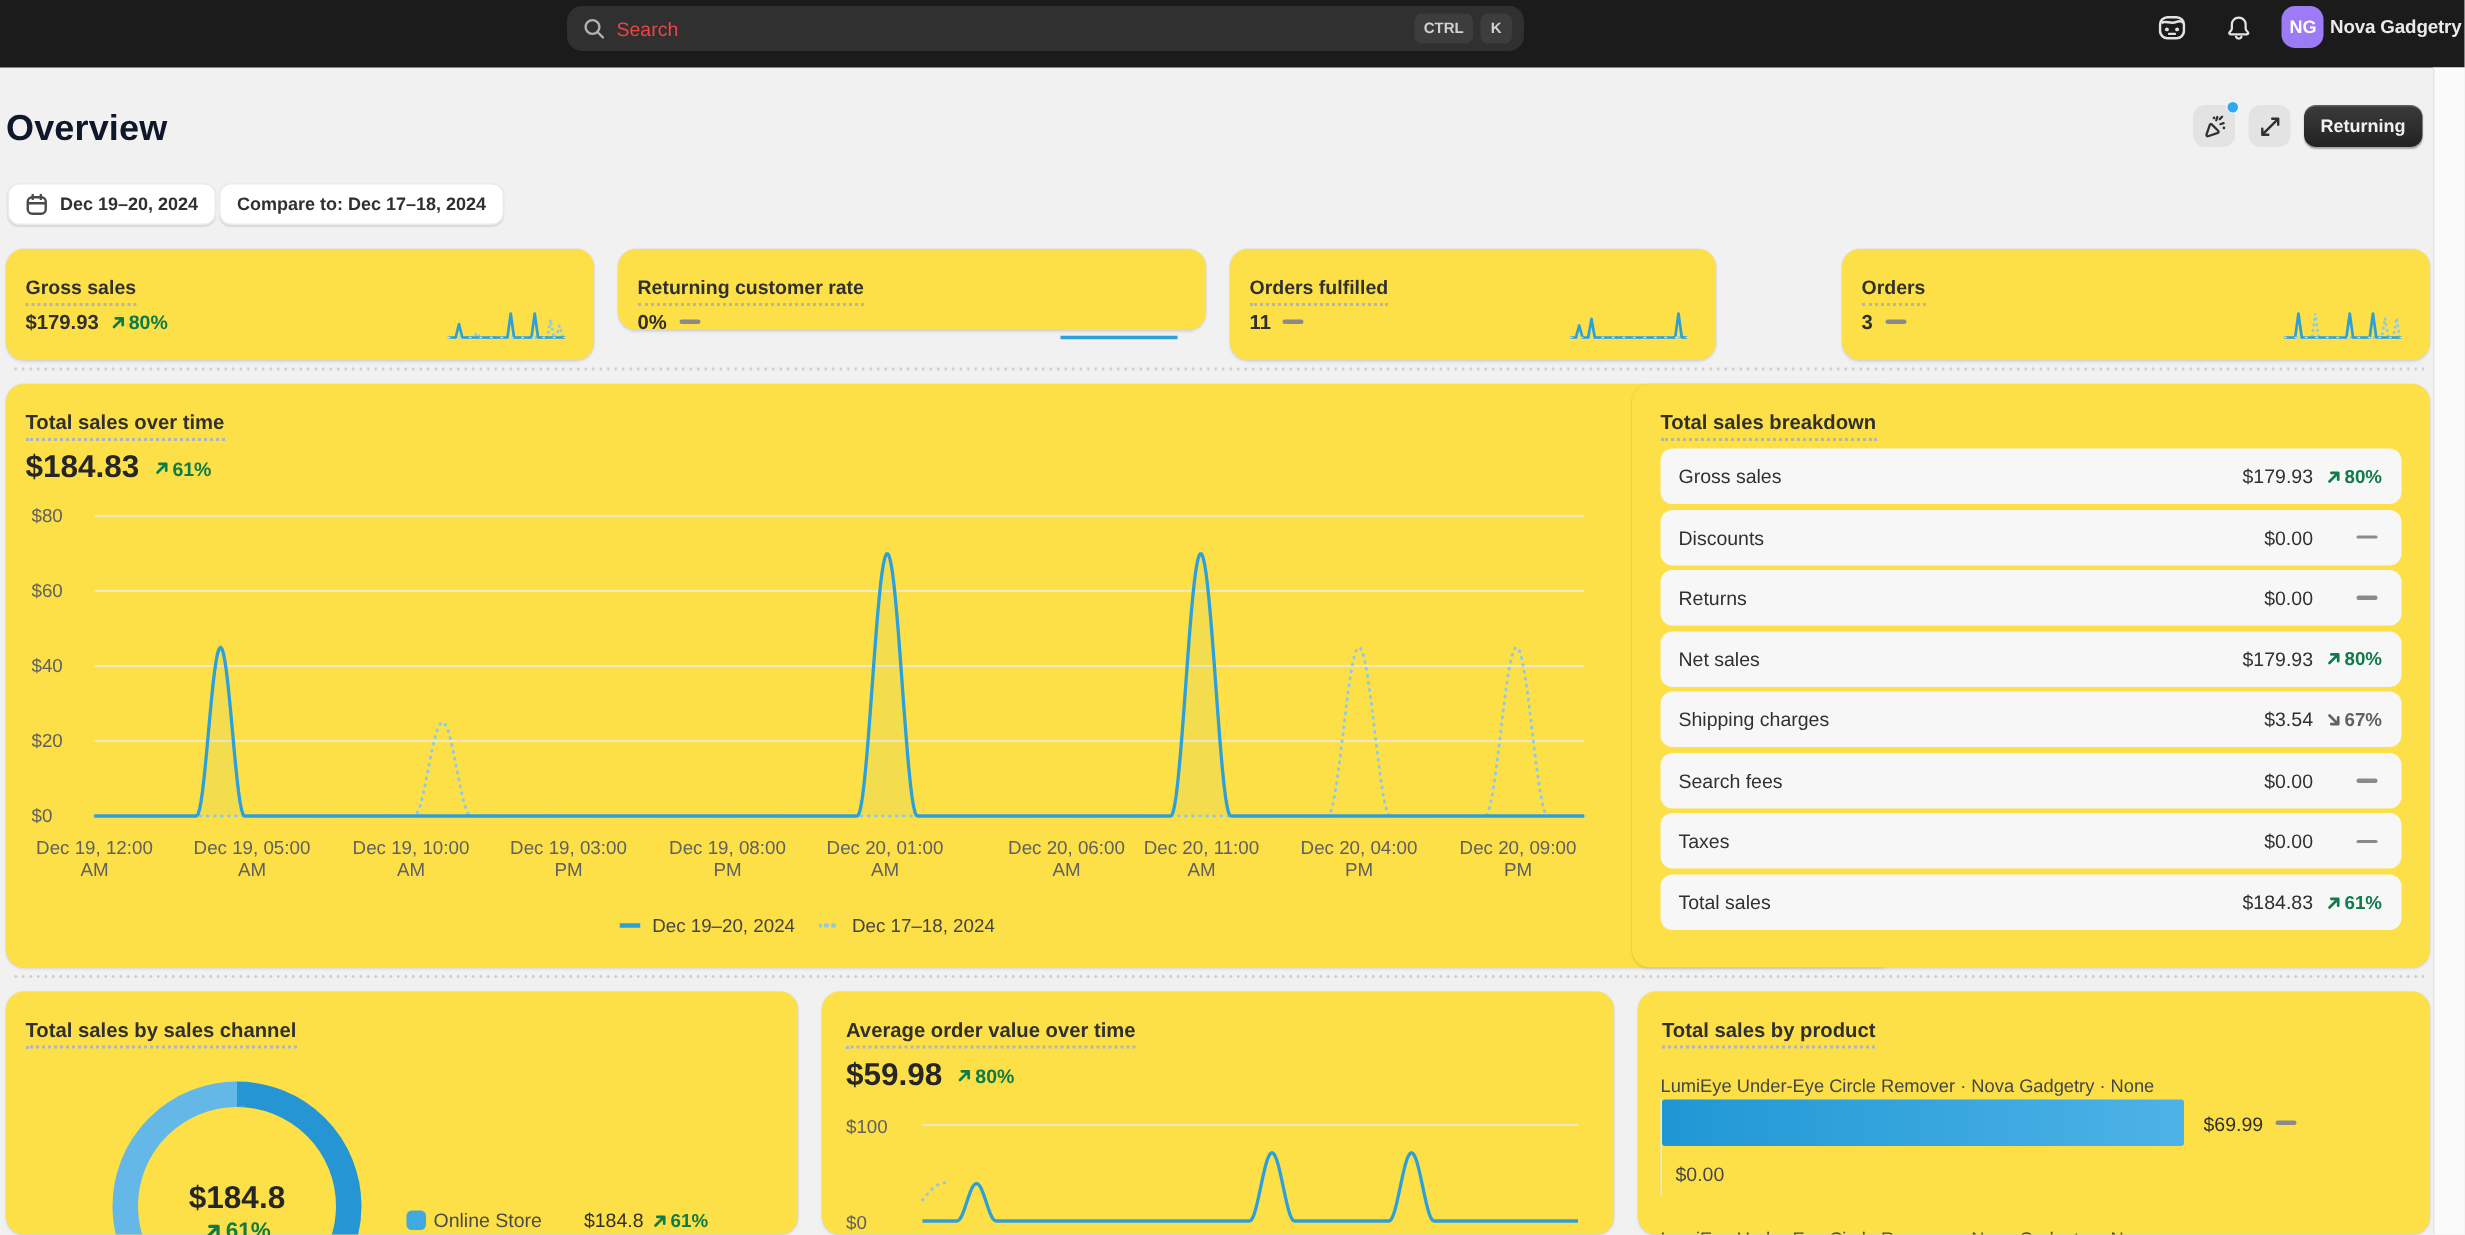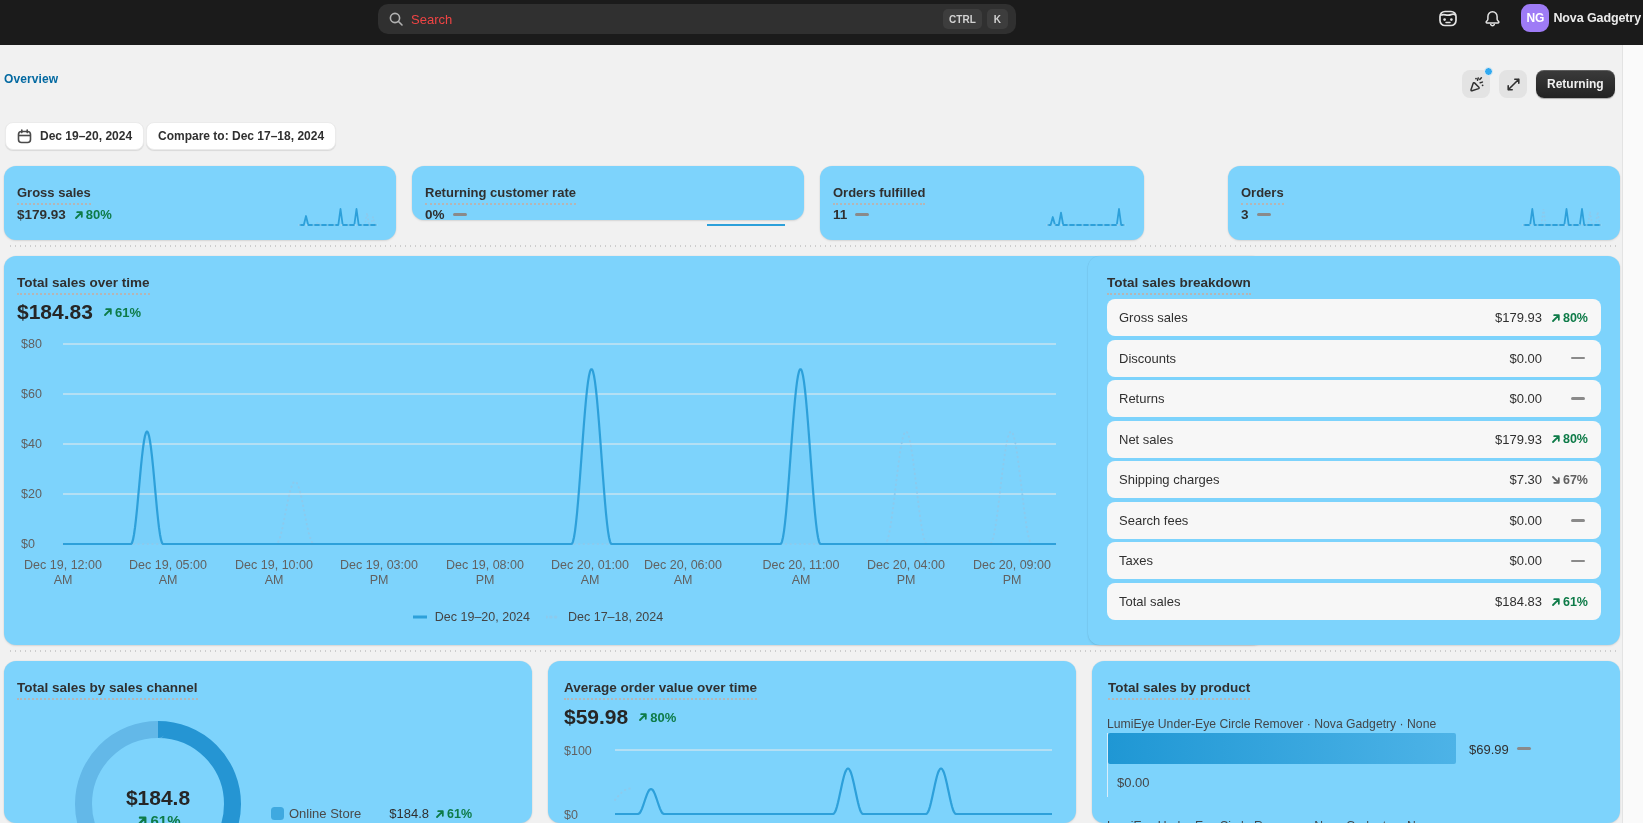--- a/index.html
+++ b/index.html
@@ -13,35 +13,35 @@
 .kbd { background:#3d3d3d; color:#d2d2d2; font-size:10px; font-weight:bold; border-radius:5px;
   height:20px; display:flex; align-items:center; justify-content:center; padding:0 6px; margin-left:5px; }
 .acct { position:absolute; right:2px; top:4px; height:28px; display:flex; align-items:center; }
 .avatar { width:28px; height:28px; border-radius:9px; background:#9e7bf6; color:#fff; font-size:12px;
   font-weight:bold; display:flex; align-items:center; justify-content:center; }
 .acctname { color:#ebebeb; font-weight:bold; font-size:12.5px; margin-left:4px; white-space:nowrap; letter-spacing:-0.1px; }
 
 .gutter { position:absolute; left:1622px; top:45px; width:21px; height:778px; background:#fafafa;
   border-left:1px solid #e3e3e3; }
 
-h1 { position:absolute; left:4px; top:72px; font-size:12px; font-weight:bold; color:#0369a1; letter-spacing:.1px; }
+h1 { position:absolute; left:4px; top:72px; font-size:24px; font-weight:bold; color:#0f172a; letter-spacing:.1px; }
 .hbtns { position:absolute; top:70px; left:1462px; display:flex; align-items:flex-start; }
 .iconbtn { width:28px; height:28px; border-radius:8px; background:#e3e3e3; display:flex;
   align-items:center; justify-content:center; position:relative; }
 .custom { height:28px; border-radius:8px; background:linear-gradient(180deg,#3b3b3b,#222);
   color:#f1f1f1; font-size:12px; font-weight:600; display:flex; align-items:center;
   padding:0 11px; box-shadow:inset 0 1px 0 rgba(255,255,255,.18), 0 1px 1px rgba(0,0,0,.3); }
 .bluedot { position:absolute; right:-3px; top:-3px; width:9px; height:9px; border-radius:50%;
   background:#30a9f0; border:1.5px solid #f1f1f1; }
 
 .fbtn { position:absolute; top:122px; height:28px; background:#fff; border-radius:8px;
   border:1px solid #ebebeb; box-shadow:0 1px 1px rgba(0,0,0,.10); display:flex; align-items:center;
   padding:0 11px; font-size:12px; font-weight:600; color:#303030; white-space:nowrap; }
 
-.card { position:absolute; background:#7dd3fc; border-radius:12px;
+.card { position:absolute; background:#fde047; border-radius:12px;
   box-shadow:0 0 0 .5px rgba(0,0,0,.04), 0 1px 2px rgba(0,0,0,.10); }
 .ctitle { font-size:13px; font-weight:600; color:#303030; display:inline-block;
   border-bottom:2px dotted #b5b5b5; padding-bottom:3px; white-space:nowrap; line-height:14px; }
 .grn { color:#0e7b48; font-weight:bold; display:inline-flex; align-items:center; gap:2px; }
 .gry { color:#616161; font-weight:bold; display:inline-flex; align-items:center; gap:2px; }
 .dashline { display:inline-block; width:14px; height:2.5px; border-radius:2px; background:#8a8a8a; }
 
 .mval { position:absolute; left:13px; top:41px; font-size:13.5px; font-weight:bold;
   display:flex; align-items:center; gap:8px; }
 .mval .grn, .mval .gry { font-size:13px; }
@@ -182,21 +182,21 @@
     <div class="ylab" style="top:131px">$60</div>
     <div class="ylab" style="top:181px">$40</div>
     <div class="ylab" style="top:231px">$20</div>
     <div class="ylab" style="top:281px">$0</div>
   <div class="xlab" style="left:4px">Dec 19, 12:00<br>AM</div>
     <div class="xlab" style="left:109px">Dec 19, 05:00<br>AM</div>
     <div class="xlab" style="left:215px">Dec 19, 10:00<br>AM</div>
     <div class="xlab" style="left:320px">Dec 19, 03:00<br>PM</div>
     <div class="xlab" style="left:426px">Dec 19, 08:00<br>PM</div>
     <div class="xlab" style="left:531px">Dec 20, 01:00<br>AM</div>
-    <div class="xlab" style="left:624px">Dec 20, 06:00<br>AM</div>
+    <div class="xlab" style="left:652px">Dec 20, 06:00<br>AM</div>
     <div class="xlab" style="left:742px">Dec 20, 11:00<br>AM</div>
     <div class="xlab" style="left:847px">Dec 20, 04:00<br>PM</div>
     <div class="xlab" style="left:953px">Dec 20, 09:00<br>PM</div>
   <div class="legend">
     <span class="leg"><svg width="14" height="4" viewBox="0 0 14 4">
           <path d="M0 2h14" stroke="#2da0da" stroke-width="3"></path>
         </svg>Dec 19–20, 2024</span>
     <span class="leg"><svg width="14" height="4" viewBox="0 0 14 4">
           <path d="M0 2h14" stroke="#8ccaed" stroke-width="3" stroke-dasharray="0.5 4.2" stroke-linecap="round"></path>
         </svg>Dec 17–18, 2024</span>
@@ -232,21 +232,21 @@
 <span class="bdlabel">Net sales</span>
 <span class="bdval">$179.93</span>
 <span class="bdpct">
         <span class="grn"><svg width="10" height="10" viewBox="0 0 10 10" style="flex:none">
             <path d="M2 8L7.4 2.6M3.2 2.2h4.6v4.6" stroke="#0e7b48" stroke-width="1.8" fill="none" stroke-linecap="round" stroke-linejoin="round"></path>
           </svg>80%</span>
       </span>
 </div>
     <div class="bdrow" style="top:205.3px">
 <span class="bdlabel">Shipping charges</span>
-<span class="bdval">$7.30</span>
+<span class="bdval">$3.54</span>
 <span class="bdpct">
         <span class="gry"><svg width="10" height="10" viewBox="0 0 10 10" style="flex:none">
             <path d="M2 2L7.4 7.4M3.2 7.8h4.6V3.2" stroke="#616161" stroke-width="1.8" fill="none" stroke-linecap="round" stroke-linejoin="round"></path>
           </svg>67%</span>
       </span>
 </div>
     <div class="bdrow" style="top:245.8px">
 <span class="bdlabel">Search fees</span>
 <span class="bdval">$0.00</span>
 <span class="bdpct">

